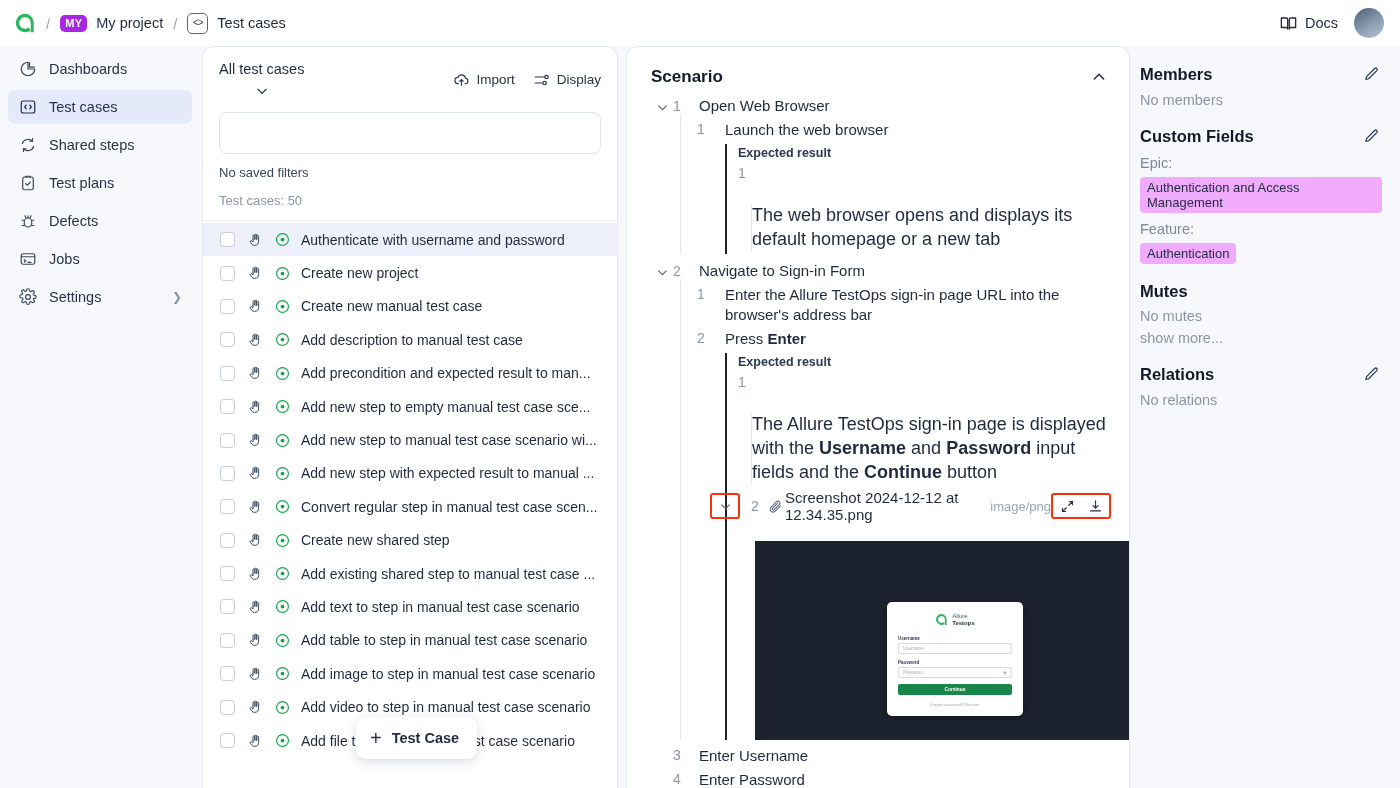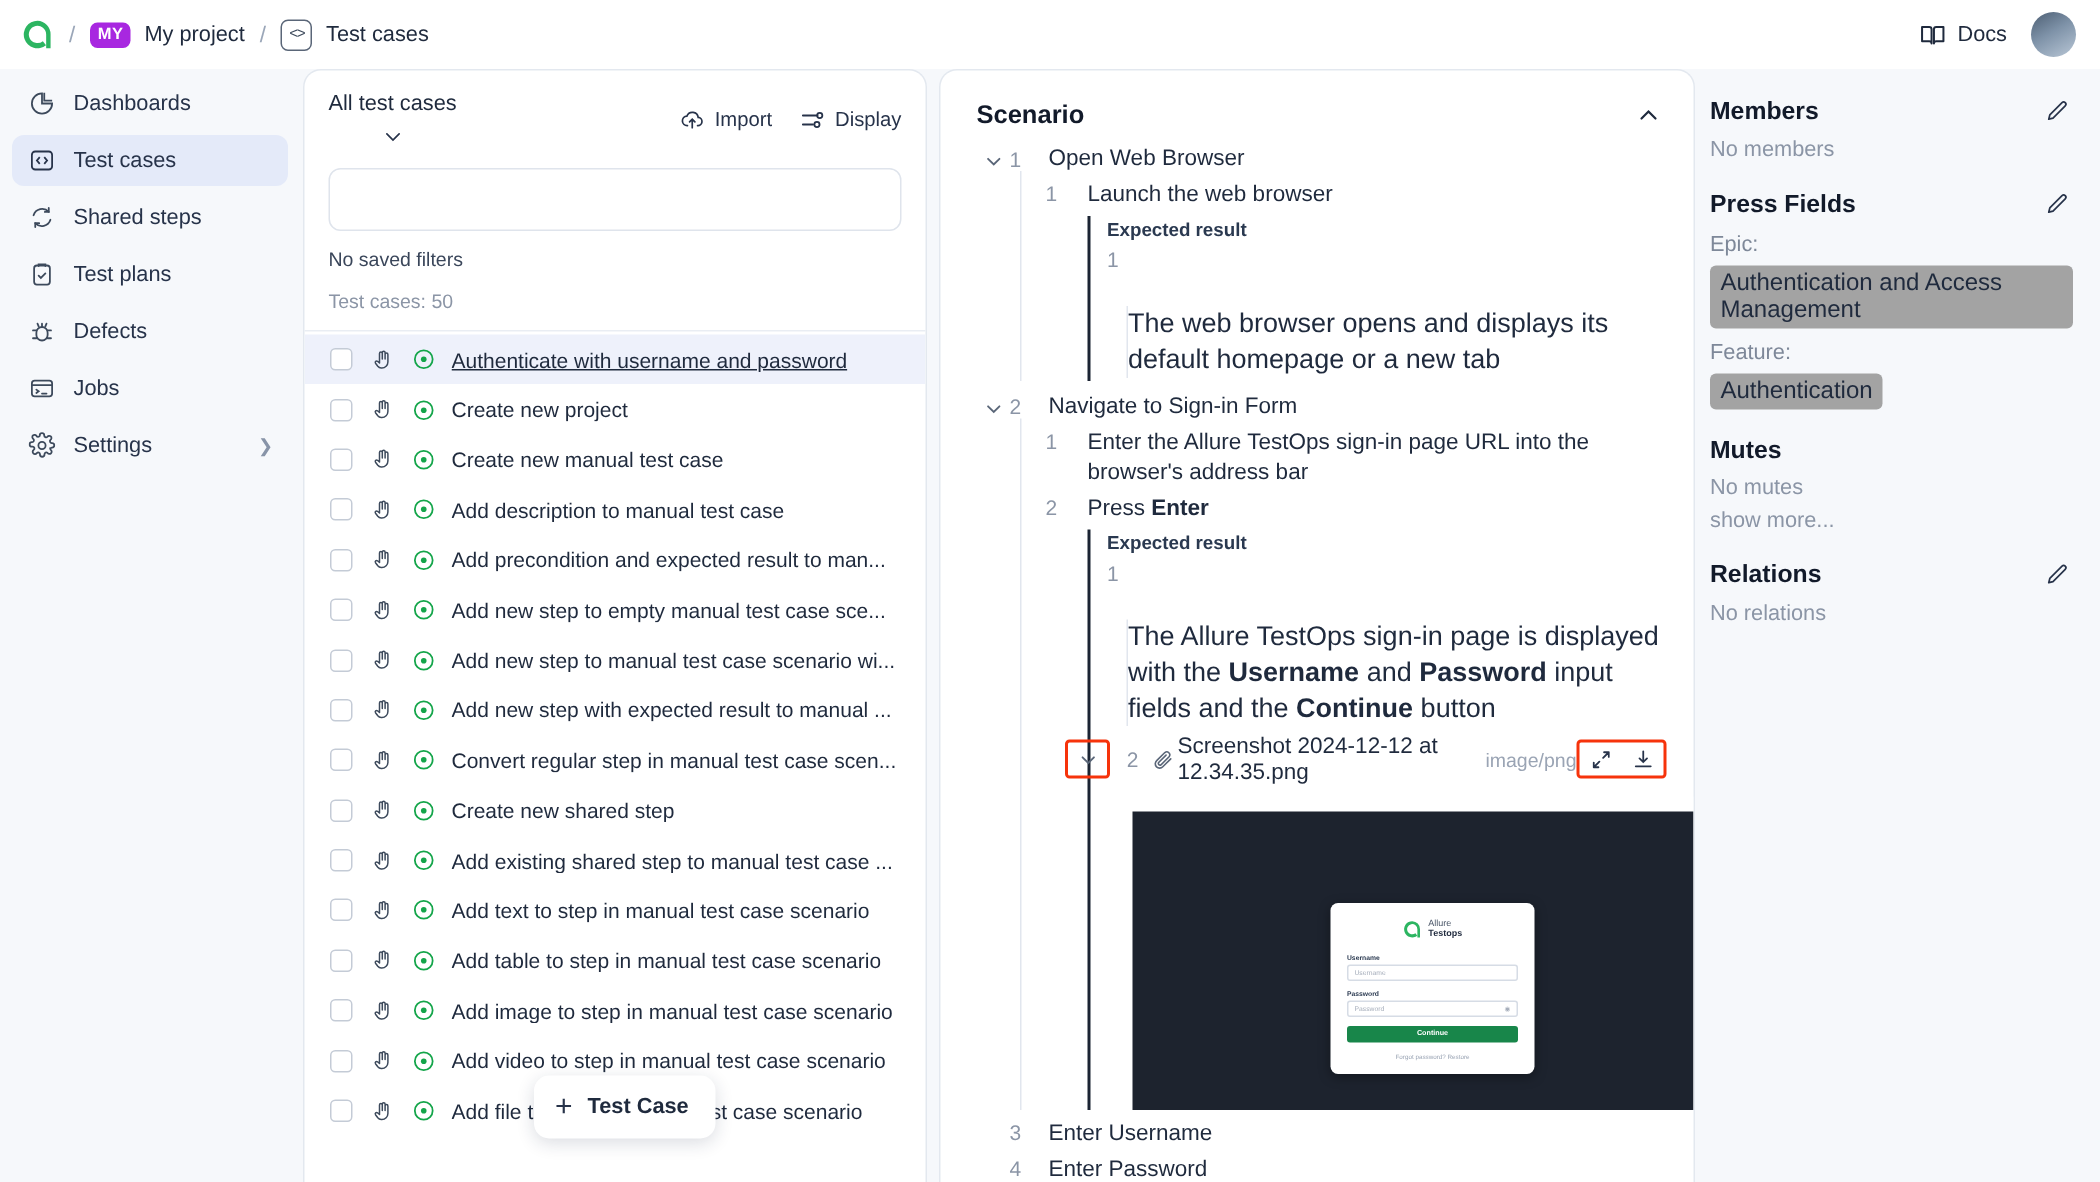--- a/index.html
+++ b/index.html
@@ -69,21 +69,21 @@
     font-family:"Liberation Sans", sans-serif;
   }
   .no-filters { font-size:13px; color:#3a465a; margin-top:11px; }
   .count { font-size:13px; color:#8b95a6; margin-top:13px; padding-bottom:12px; }
   .list-div { height:1px; background:#e9edf3; }
   .list-scroll { flex:1; overflow:hidden; padding-top:2px; }
   .tc-row {
     display:flex; align-items:center; gap:11px; height:33.4px; padding:0 14px 0 17px;
     font-size:14px; color:#1f2a3d; cursor:pointer; white-space:nowrap;
   }
-  .tc-row.sel { background:#eef1fb;text-decoration:underline; }
+  .tc-row.sel { background:#eef1fb; }
   .cb { width:15px; height:15px; flex:0 0 15px; border:1.3px solid #c4cbd6; border-radius:3.5px; background:#fff; }
   .hand { width:17px; flex:0 0 17px; display:flex; align-items:center; justify-content:center; }
   .dot { width:16px; flex:0 0 16px; display:flex; align-items:center; justify-content:center; }
   .tc-label { overflow:hidden; text-overflow:ellipsis; }
 
   .fab {
     position:absolute; left:356px; top:717px; z-index:30;
     background:#fff; border-radius:10px; box-shadow:0 3px 12px rgba(25,40,70,.16);
     height:42px; display:flex; align-items:center; gap:10px; padding:0 18px 0 14px;
     font-size:14.5px; font-weight:600; color:#1f2a3d; cursor:pointer;
@@ -158,21 +158,21 @@
 
   
   .meta { width:270px; flex:0 0 270px; padding:18px 18px 0 10px; overflow:hidden; background:#f6f8fb; }
   .meta-sec { margin-bottom:18px; }
   .meta-head { display:flex; align-items:center; }
   .meta-title { font-size:16.5px; font-weight:600; color:#121a2a; }
   .meta-edit { margin-left:auto; cursor:pointer; padding:2px; }
   .meta-empty { font-size:14.5px; color:#8b95a6; margin-top:7px; }
   .meta-link { font-size:14.5px; color:#8b95a6; margin-top:6px; cursor:pointer; }
   .cf-lbl { font-size:14.5px; color:#7e8899; margin-top:8px; }
-  .chip { display:inline-block; background:#a3a3a3; border-radius:4px; padding:3px 7px; font-size:16px; color:#1f2a3d; margin-top:6px; }
+  .chip { display:inline-block; background:#f0abfc; border-radius:4px; padding:3px 7px; font-size:13px; color:#1f2a3d; margin-top:6px; }
   svg { display:block; }
 </style>
 </head>
 <body>
 
 <div class="app">
 
   <div class="topbar">
     <div class="bc">
       <span>
@@ -689,21 +689,21 @@
             <svg width="17" height="17" viewBox="0 0 24 24" fill="none" stroke="#27334a" stroke-width="1.6" stroke-linecap="round" stroke-linejoin="round">
                 <path d="M16.5 3.5a2.1 2.1 0 0 1 3 3L8 18l-4 1 1-4z"></path>
               </svg>
           </div>
         </div>
         <div class="meta-empty">No members</div>
       </div>
 
       <div class="meta-sec">
         <div class="meta-head">
-          <div class="meta-title">Press Fields</div>
+          <div class="meta-title">Custom Fields</div>
           <div class="meta-edit">
             <svg width="17" height="17" viewBox="0 0 24 24" fill="none" stroke="#27334a" stroke-width="1.6" stroke-linecap="round" stroke-linejoin="round">
                 <path d="M16.5 3.5a2.1 2.1 0 0 1 3 3L8 18l-4 1 1-4z"></path>
               </svg>
           </div>
         </div>
         <div class="cf-lbl">Epic:</div>
         <div class="chip">Authentication and Access Management</div>
         <div class="cf-lbl">Feature:</div>
         <div class="chip">Authentication</div>

